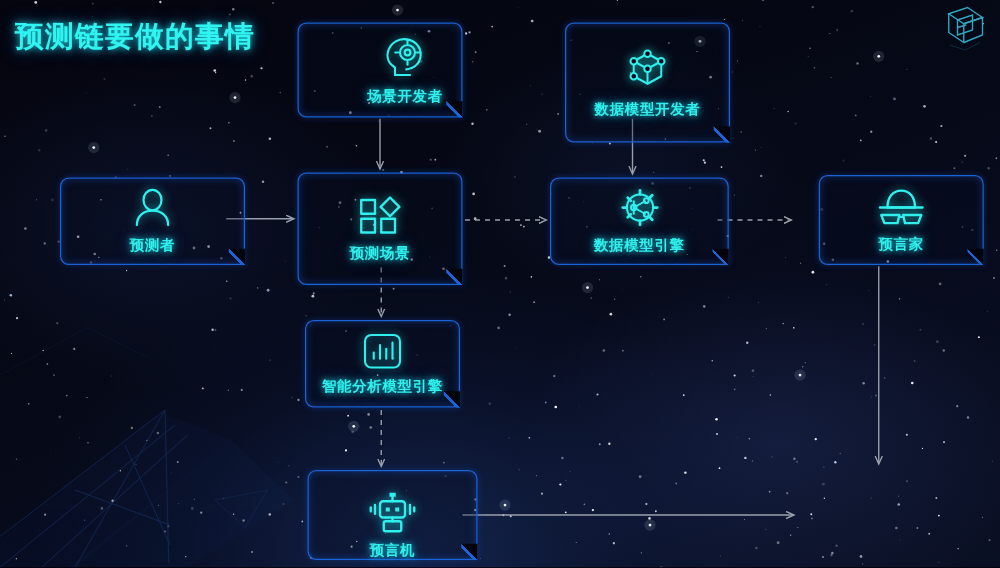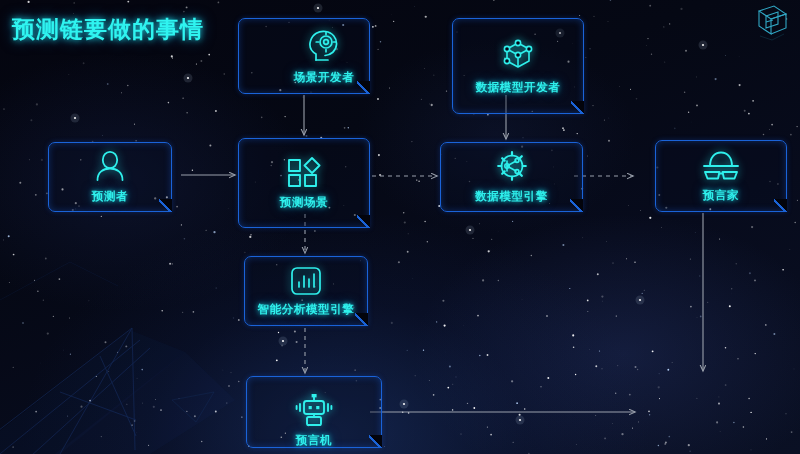--- a/index.html
+++ b/index.html
@@ -606,21 +606,21 @@
           <circle cx="31" cy="12" r="2.6" fill="#040818"></circle>
           <circle cx="20" cy="6" r="2.6" fill="#040818"></circle>
           <circle cx="20" cy="18" r="2.6" fill="#040818"></circle>
           <circle cx="9" cy="24" r="2.6" fill="#040818"></circle>
         </g>
       </svg>
     </span>
     <span class="label">数据模型开发者</span>
   </div>
 
-  <div class="node" style="left:48px;top:142px;width:124px;height:70px;">
+  <div class="node" style="left:48px;top:142px;width:148px;height:70px;">
     <span class="glyph">
       <svg width="34" height="34" viewBox="0 0 34 34">
         <g fill="none" stroke="#2ff0ec" stroke-width="1.8" stroke-linejoin="round" stroke-linecap="round">
           <ellipse cx="17" cy="10" rx="7.2" ry="8.2"></ellipse>
           <path d="M4.5 30 C4.5 22.5 10 18.5 17 18.5 C24 18.5 29.5 22.5 29.5 30"></path>
         </g>
       </svg>
     </span>
     <span class="label">预测者</span>
   </div>

